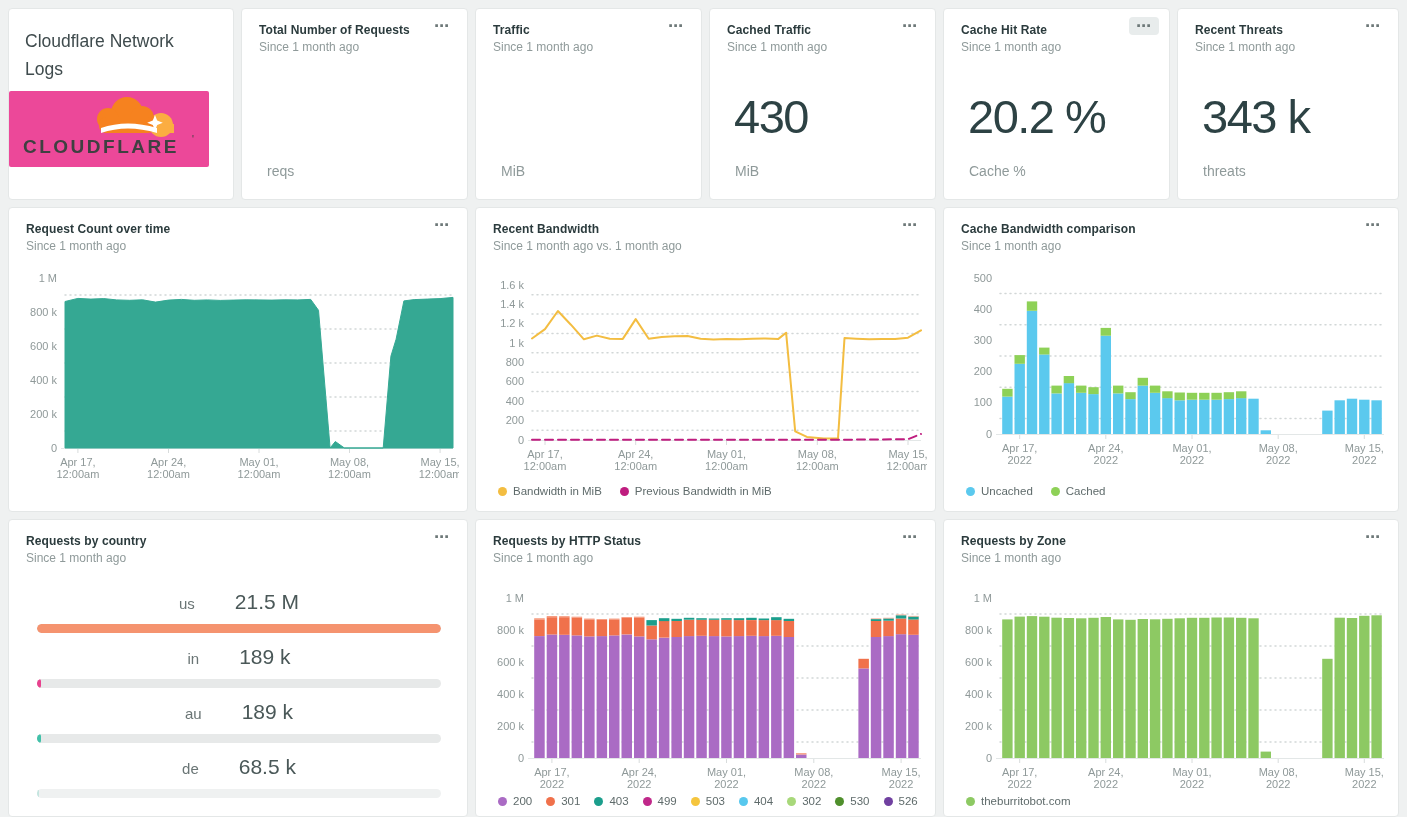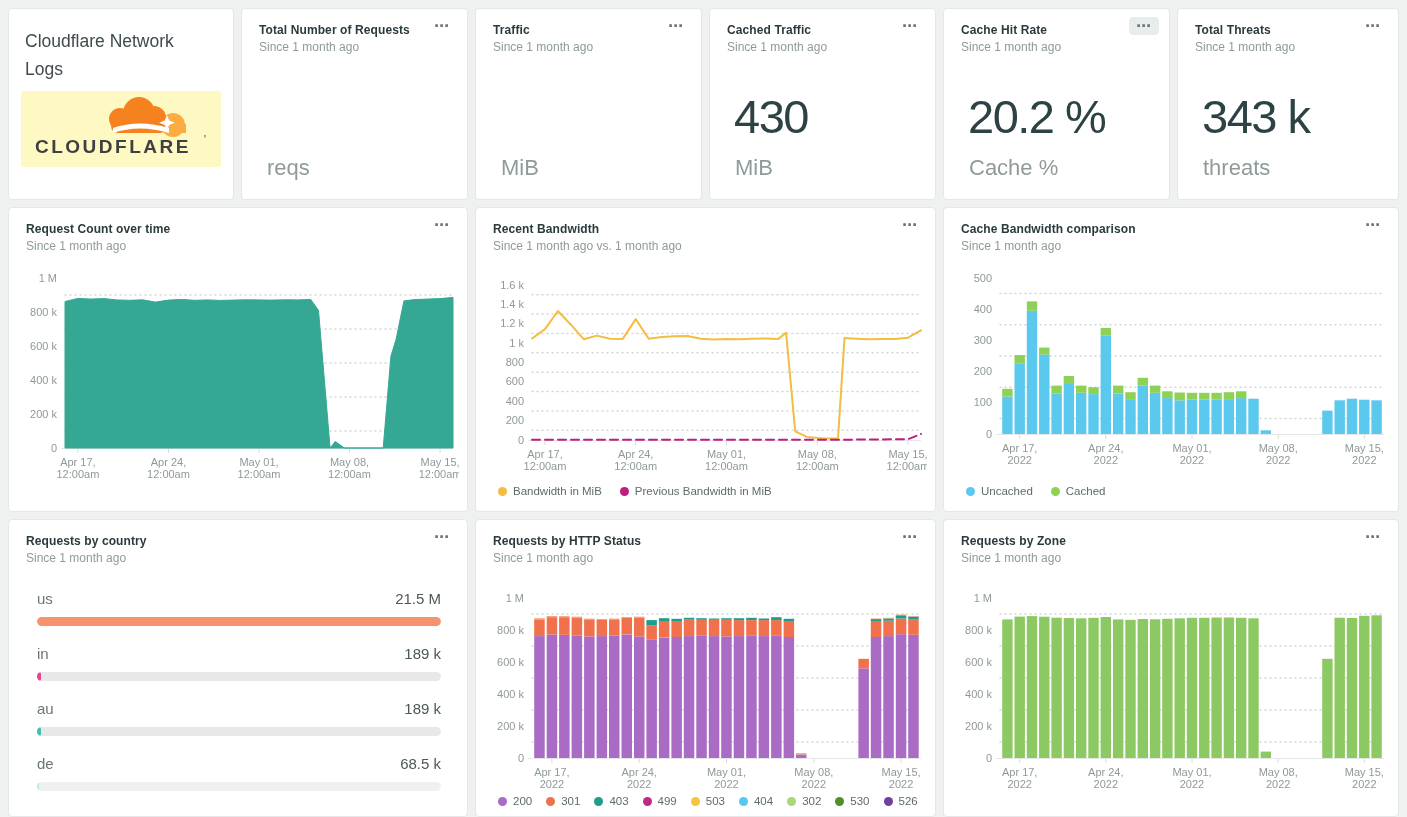--- a/index.html
+++ b/index.html
@@ -27,52 +27,52 @@
     font-size:15px;font-weight:700;color:#6d7878;letter-spacing:1px;
     padding:2px 7px;border-radius:4px;cursor:pointer;line-height:14px;
   }
   .menu.hover{background:#e8ecec;}
   
   .stat-value{
     position:absolute;left:24px;top:80px;
     font-size:47px;font-weight:400;color:#2d4244;letter-spacing:-1.5px;white-space:nowrap;
   }
   .stat-unit{
-    position:absolute;left:25px;top:146px;
-    font-size:22px;color:#8f9a9a;
+    position:absolute;left:25px;top:154px;
+    font-size:14px;color:#8f9a9a;
   }
   
   .brand-title{
     position:absolute;top:18px;left:16px;width:185px;
     font-size:17.5px;color:#3f4b4d;line-height:28px;font-weight:400;
   }
   .logo-box{
-    position:absolute;left:12px;top:82px;width:200px;height:76px;
-    background:#fef9c3;border-radius:2px;
+    position:absolute;left:0;top:82px;width:200px;height:76px;
+    background:#ec4899;border-radius:2px;
   }
   
   .chart-body{position:absolute;left:10px;right:8px;top:58px;bottom:0;}
   .chart-body svg{width:100%;height:100%;display:block;overflow:hidden;}
   .grid{stroke:#d2d7d7;stroke-width:1.5;stroke-dasharray:1 4;stroke-linecap:round;}
   .axline{stroke:#e3e7e7;stroke-width:1;}
   .tick{stroke:#d8dcdc;stroke-width:1;}
   .ax{font-size:11px;fill:#8f9999;font-family:"Liberation Sans","DejaVu Sans",sans-serif;}
   .chart-legend{
     position:absolute;left:22px;right:10px;bottom:10px;
     display:flex;gap:18px;align-items:center;flex-wrap:nowrap;overflow:hidden;
     font-size:11.5px;color:#5f6b6b;
   }
   .leg-item{display:inline-flex;align-items:center;gap:6px;white-space:nowrap;cursor:pointer;}
   .leg-dot{width:9px;height:9px;border-radius:50%;display:inline-block;flex:0 0 auto;}
   
   .country-rows{position:absolute;top:64px;left:28px;right:26px;}
   .crow{height:55px;}
-  .crow-top{display:flex;justify-content:space-between;align-items:baseline;padding-top:6px;}
+  .crow-top{display:flex;justify-content:center;align-items:baseline;padding-top:6px;}
   .crow-label{font-size:15px;color:#6a7575;}
-  .crow-value{font-size:15px;color:#4a5858;margin-left:40px;}
+  .crow-value{font-size:21px;color:#4a5858;margin-left:40px;}
   .crow-track{margin-top:10px;height:9px;border-radius:5px;overflow:hidden;}
   .crow-bar{height:9px;border-radius:5px;}
 </style>
 </head>
 <body>
 
 <div class="panel" style="left:8px;top:8px;width:226px;height:192px;text-decoration:underline;">
   <div class="brand-title">Cloudflare Network Logs</div>
   <div class="logo-box">
     <svg viewBox="0 0 200 76" width="200" height="76">
@@ -112,21 +112,21 @@
   <div class="stat-unit">MiB</div>
 </div>
 <div class="panel" style="left:943px;top:8px;width:227px;height:192px;">
   <div class="panel-title">Cache Hit Rate</div>
   <div class="panel-sub">Since 1 month ago</div>
   <div class="menu hover">⋯</div>
   <div class="stat-value">20.2 %</div>
   <div class="stat-unit">Cache %</div>
 </div>
 <div class="panel" style="left:1177px;top:8px;width:222px;height:192px;">
-  <div class="panel-title">Total Threats</div>
+  <div class="panel-title">Recent Threats</div>
   <div class="panel-sub">Since 1 month ago</div>
   <div class="menu">⋯</div>
   <div class="stat-value">343 k</div>
   <div class="stat-unit">threats</div>
 </div>
 
 <div class="panel" style="left:8px;top:207px;width:460px;height:305px;">
   <div class="panel-title">Request Count over time</div>
   <div class="panel-sub">Since 1 month ago</div>
   <div class="menu">⋯</div>
@@ -531,13 +531,16 @@
         <rect x="282.0" y="39.8" width="10.4" height="140.2" fill="#8dc963"></rect>
         <rect x="294.3" y="40.3" width="10.4" height="139.7" fill="#8dc963"></rect>
         <rect x="306.6" y="173.6" width="10.4" height="6.4" fill="#8dc963"></rect>
         <rect x="368.2" y="80.8" width="10.4" height="99.2" fill="#8dc963"></rect>
         <rect x="380.5" y="39.7" width="10.4" height="140.3" fill="#8dc963"></rect>
         <rect x="392.8" y="40.0" width="10.4" height="140.0" fill="#8dc963"></rect>
         <rect x="405.1" y="37.8" width="10.4" height="142.2" fill="#8dc963"></rect>
         <rect x="417.4" y="37.3" width="10.4" height="142.7" fill="#8dc963"></rect>
       </svg>
     </div>
+  <div class="chart-legend" style="bottom:9px;">
+      <span class="leg-item"><span class="leg-dot" style="background:#8dc963"></span>theburritobot.com</span>
+    </div>
 </div>
 
 </body></html>

